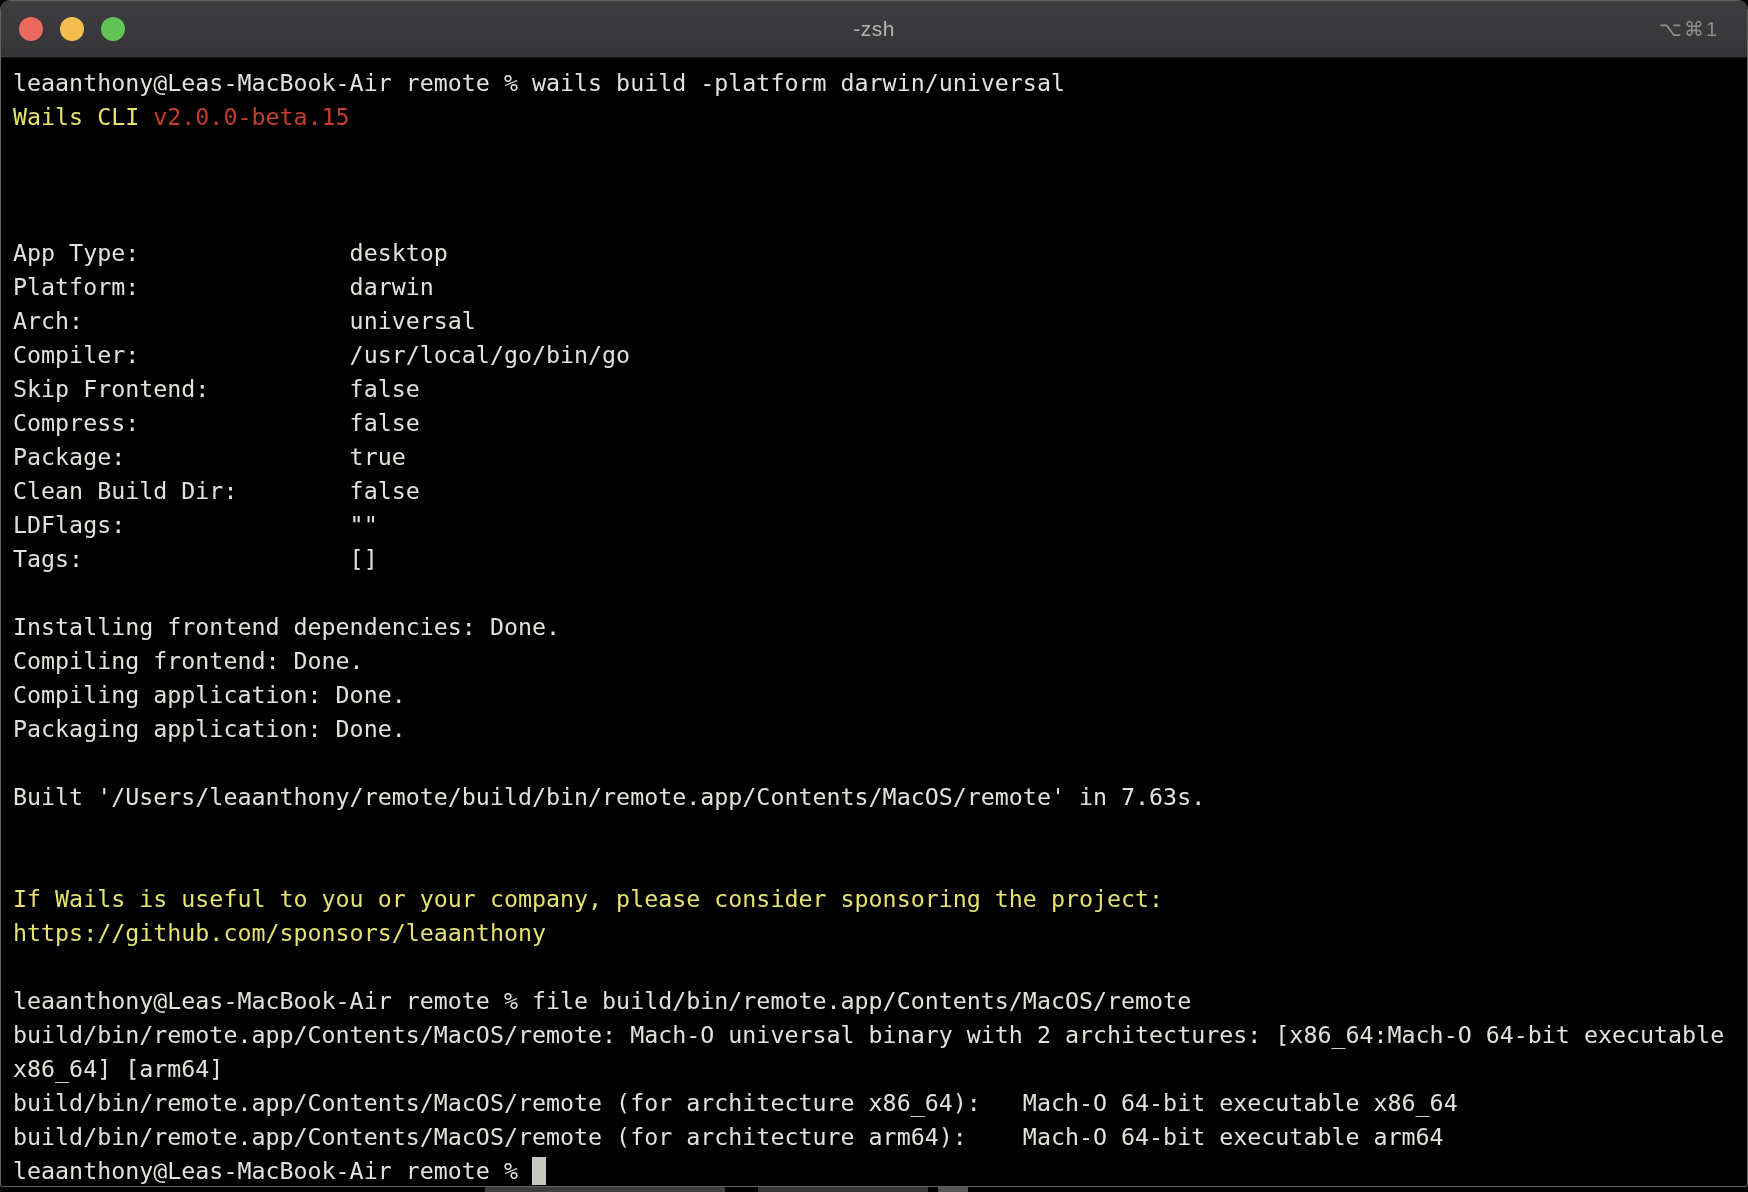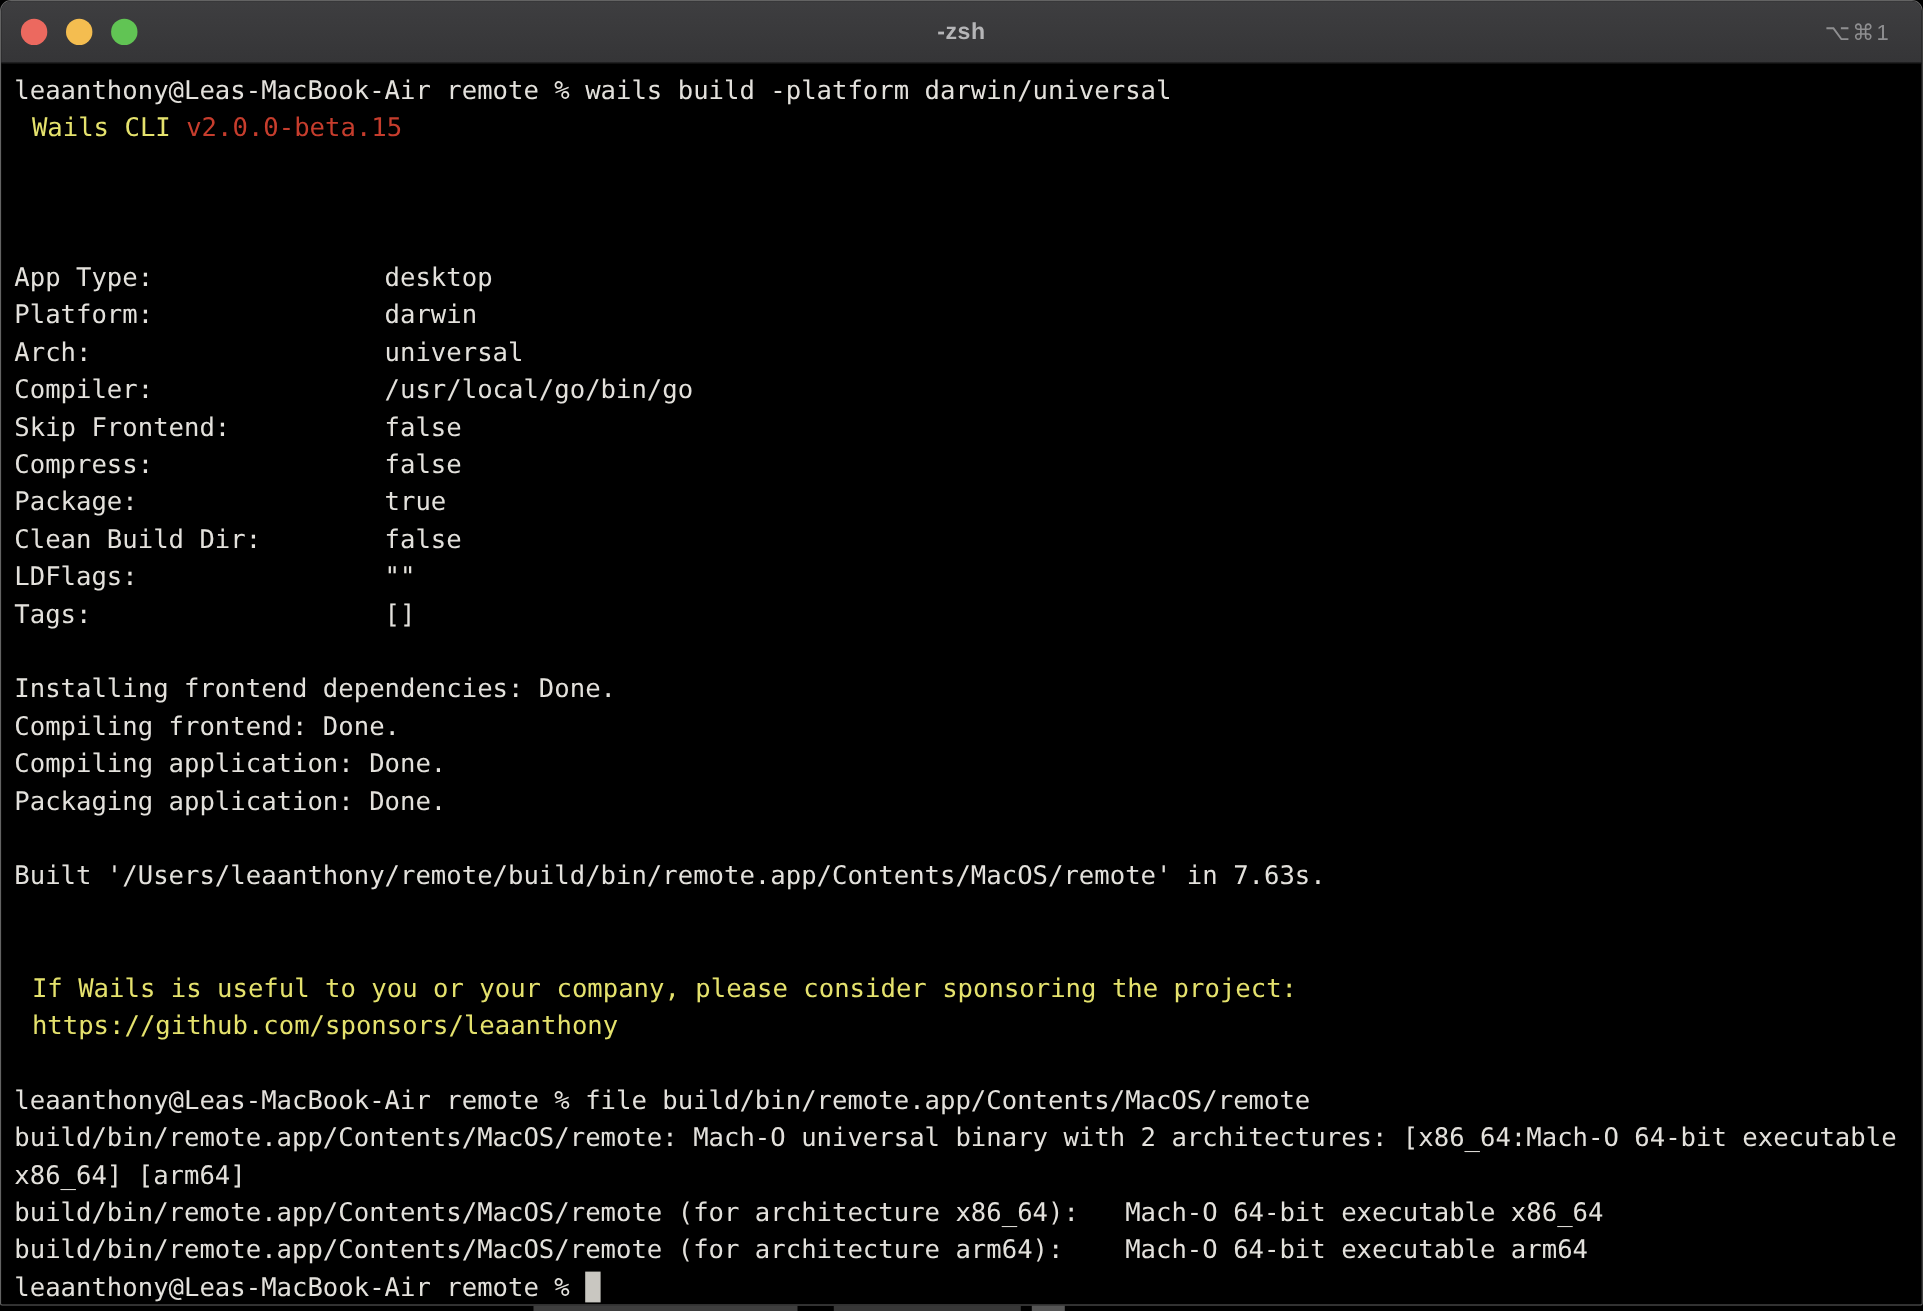--- a/index.html
+++ b/index.html
@@ -13,39 +13,39 @@
   }
   .titlebar{
     height:56px;position:relative;
     background:linear-gradient(#3e3e40,#353537);
     border-bottom:1px solid #151515;
     display:flex;align-items:center;justify-content:center;
   }
   .traffic{position:absolute;left:18px;top:16px;display:flex;gap:17px;}
   .traffic .dot{width:24px;height:24px;border-radius:50%;border:none;padding:0;cursor:default;}
   .win-title{
-    font-family:"Liberation Sans",sans-serif;font-weight:bold;font-size:21px;
+    font-family:"Liberation Sans",sans-serif;font-weight:normal;font-size:21px;
     color:#b5b5b7;letter-spacing:.5px;
   }
   .shortcut{
     position:absolute;right:28px;top:0;height:56px;display:flex;align-items:center;
     font-family:"Liberation Sans",sans-serif;font-size:20px;color:#8f8f91;letter-spacing:2px;
   }
 
   
   .terminal{
     padding:8px 12px 0 12px;
     font-family:"DejaVu Sans Mono",monospace;
     font-size:23.3px;line-height:34px;
     color:var(--fg,#e3e1dc);
     white-space:pre;
   }
   .line{height:34px;}
   .c-fg{color:var(--fg,#e3e1dc);text-align:center;}
-  .c-yellow{color:var(--yellow,#e5e26d);margin-left:16px;}
+  .c-yellow{color:var(--yellow,#e5e26d);}
   .c-red{color:var(--red,#c63d2d);}
   .cursor{
     display:inline-block;width:14px;height:28px;background:var(--cursor,#c9c7c1);
     vertical-align:-6px;
   }
 
   
   .sliver{position:absolute;left:0;right:0;bottom:0;height:5px;background:#000;}
   .sliver .frag{position:absolute;bottom:0;height:5px;}
   .frag1{left:485px;width:240px;background:#3e3e3e;}

